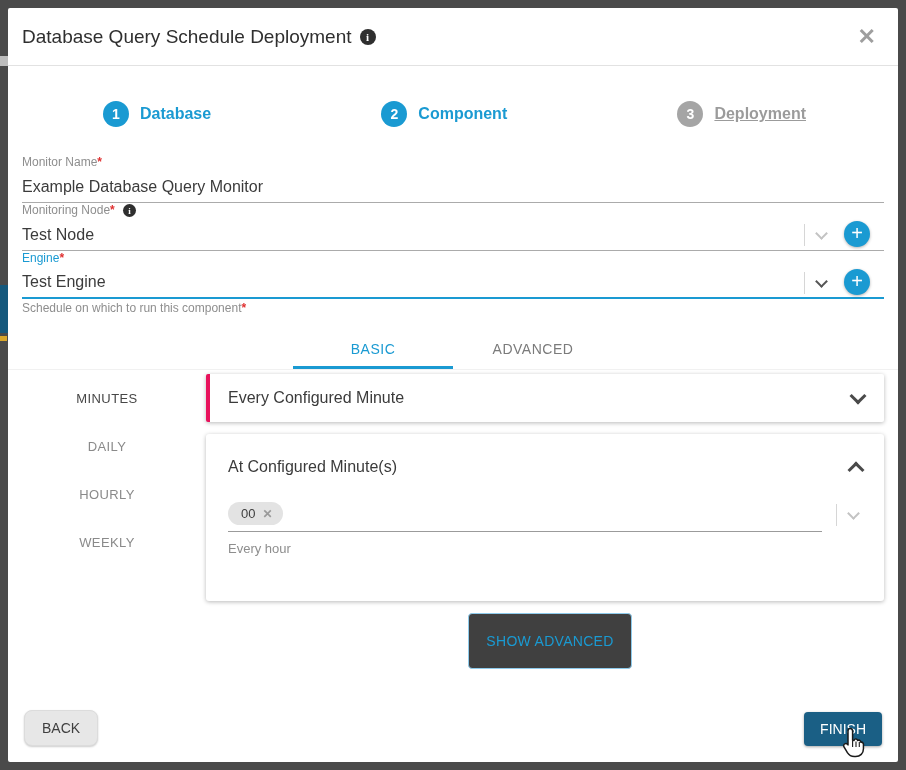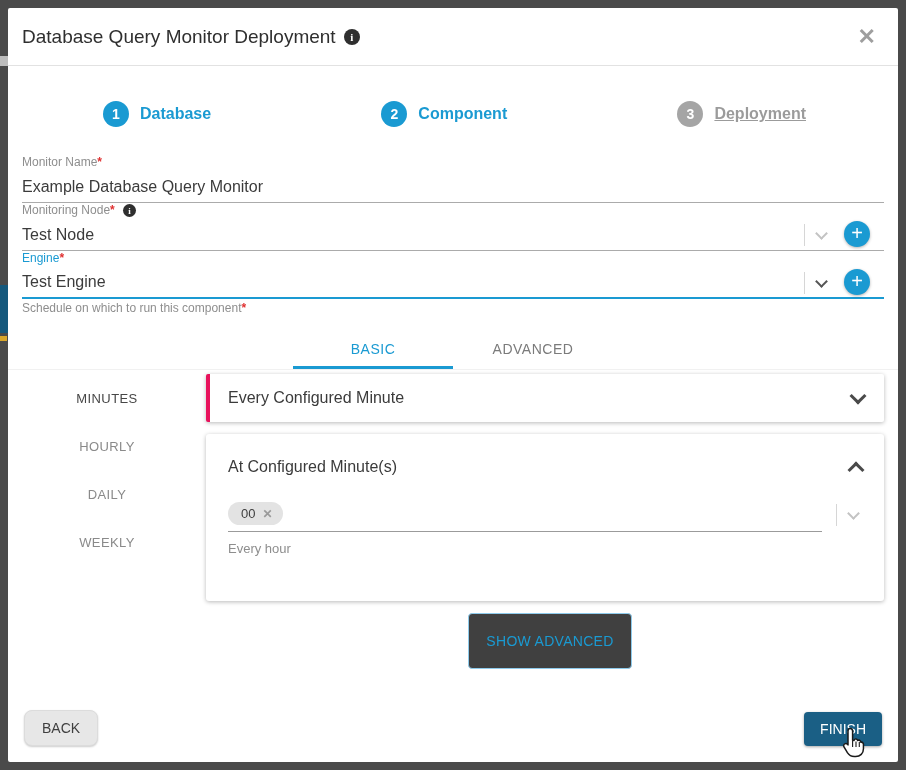--- a/index.html
+++ b/index.html
@@ -165,21 +165,21 @@
 </head>
 <body>
 
 <div class="bg-frag-light"></div>
 <div class="bg-frag-blue"></div>
 <div class="bg-frag-yellow"></div>
 
 <div class="modal">
 
   <div class="modal-header">
-    <span class="modal-title">Database Query Monitor Deployment</span>
+    <span class="modal-title">Database Query Schedule Deployment</span>
     <span class="info-icon">i</span>
     <span class="close-btn">✕</span>
   </div>
 
   <div class="stepper">
     <div class="step active">
       <span class="step-circle">1</span>
       <span class="step-label">Database</span>
     </div>
     <div class="step active">
@@ -238,22 +238,22 @@
   </div>
 
   <div class="tabs">
     <div class="tab active">BASIC</div>
     <div class="tab inactive">ADVANCED</div>
   </div>
 
   <div class="schedule-body">
     <div class="rail">
       <div class="rail-item active">MINUTES</div>
+      <div class="rail-item">DAILY</div>
       <div class="rail-item">HOURLY</div>
-      <div class="rail-item">DAILY</div>
       <div class="rail-item">WEEKLY</div>
     </div>
 
     <div class="sched-content">
 
       <div class="dd-row">
         <span class="dd-row-label">Every Configured Minute</span>
         <span class="chev-big down"></span>
       </div>
 

